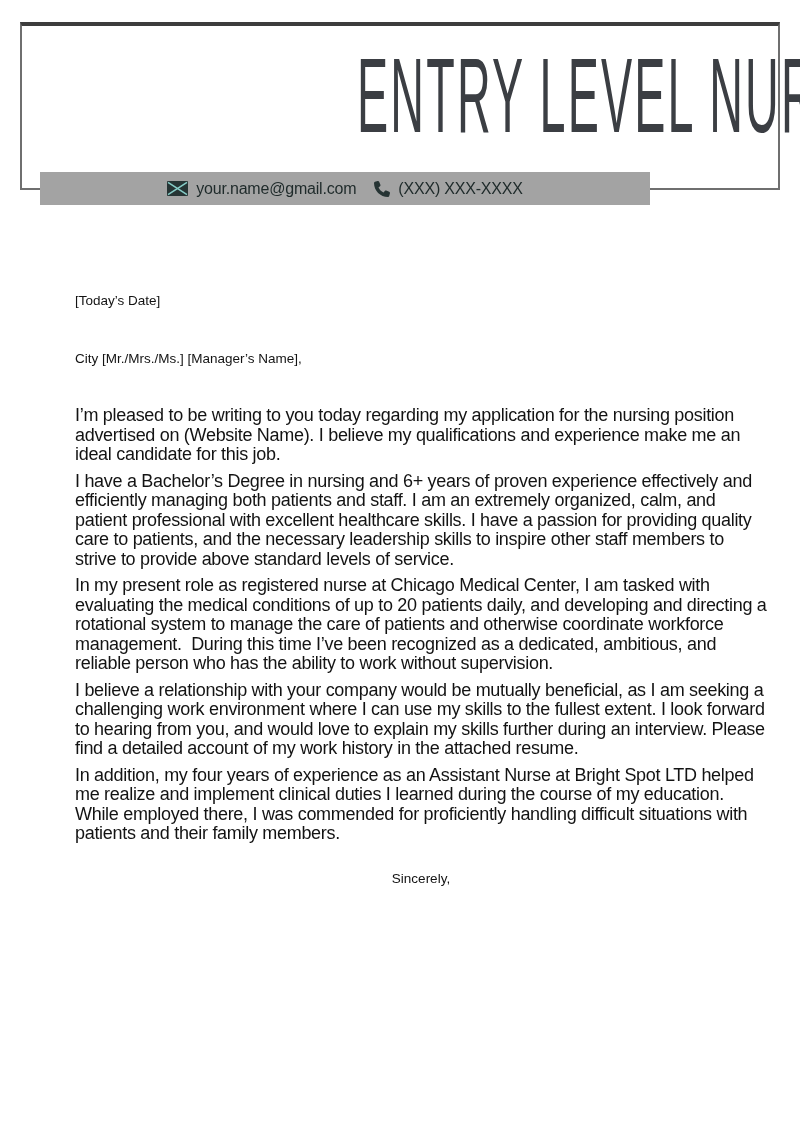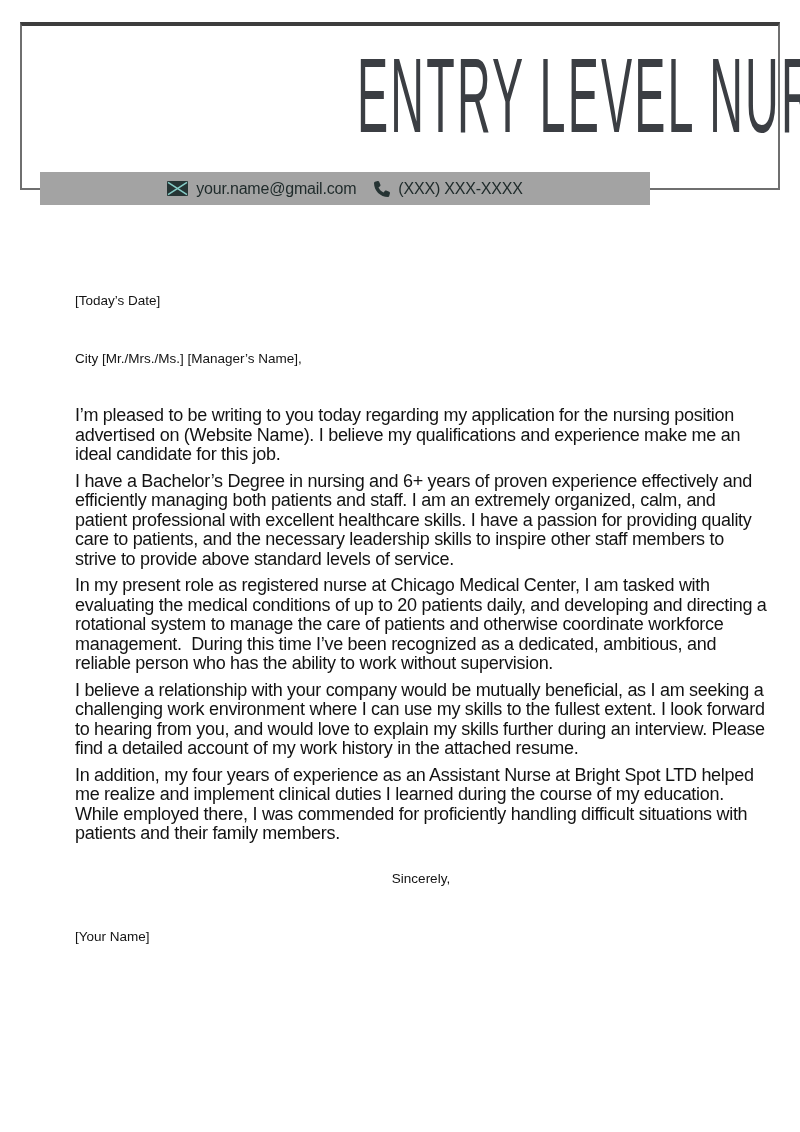--- a/index.html
+++ b/index.html
@@ -135,16 +135,15 @@
 
     <div class="paragraphs">
       <p class="para">I’m pleased to be writing to you today regarding my application for the nursing position advertised on (Website Name). I believe my qualifications and experience make me an ideal candidate for this job.</p>
       <p class="para">I have a Bachelor’s Degree in nursing and 6+ years of proven experience effectively and efficiently managing both patients and staff. I am an extremely organized, calm, and patient professional with excellent healthcare skills. I have a passion for providing quality care to patients, and the necessary leadership skills to inspire other staff members to strive to provide above standard levels of service.</p>
       <p class="para">In my present role as registered nurse at Chicago Medical Center, I am tasked with evaluating the medical conditions of up to 20 patients daily, and developing and directing a rotational system to manage the care of patients and otherwise coordinate workforce management.  During this time I’ve been recognized as a dedicated, ambitious, and reliable person who has the ability to work without supervision.</p>
       <p class="para">I believe a relationship with your company would be mutually beneficial, as I am seeking a challenging work environment where I can use my skills to the fullest extent. I look forward to hearing from you, and would love to explain my skills further during an interview. Please find a detailed account of my work history in the attached resume.</p>
       <p class="para">In addition, my four years of experience as an Assistant Nurse at Bright Spot LTD helped me realize and implement clinical duties I learned during the course of my education. While employed there, I was commended for proficiently handling difficult situations with patients and their family members.</p>
     </div>
 
     <p class="closing">Sincerely,</p>
-    <p class="signature">[Your Name]</p>
   </div>
 
 </div>
 
 </body></html>

